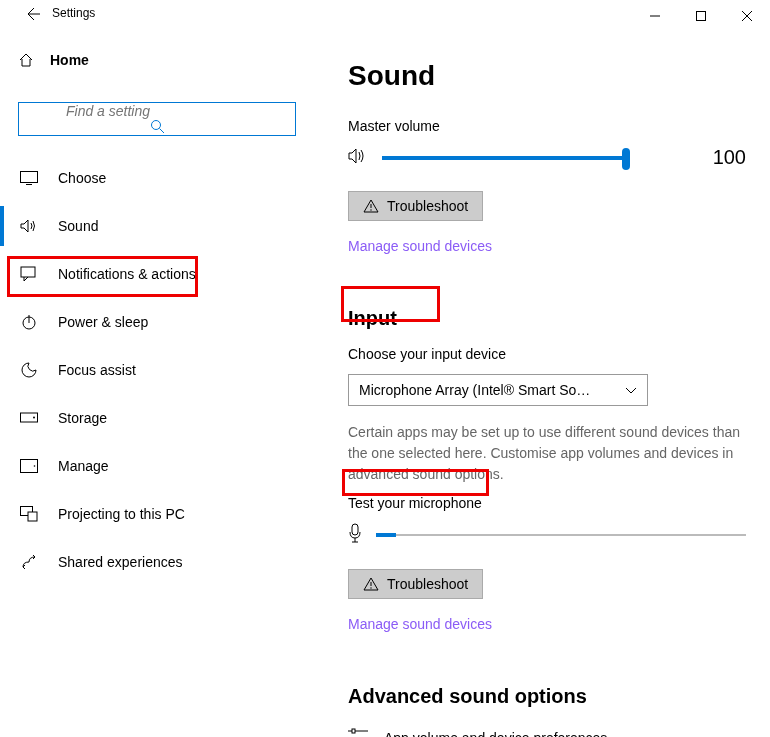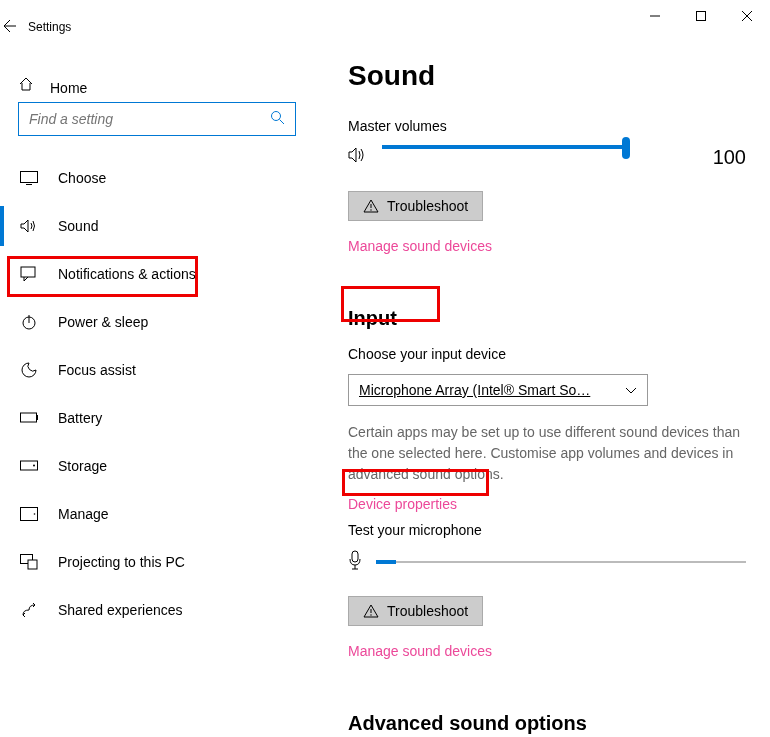--- a/index.html
+++ b/index.html
@@ -1,47 +1,47 @@
 <!DOCTYPE html>
 <html><head>
   <meta charset="utf-8">
   <style>
     * { margin: 0; padding: 0; box-sizing: border-box; font-family: "Segoe UI", sans-serif; }
     body { width: 770px; height: 737px; background: #fff; overflow: hidden; position: relative; }
     .window-controls { position: absolute; top: 0; right: 0; display: flex; }
     .window-btn { width: 46px; height: 32px; display: flex; align-items: center; justify-content: center; cursor: pointer; }
-    .top-bar { display: flex; align-items: flex-end; padding: 6px 0; height: 40px; }
+    .top-bar { display: flex; align-items: flex-start; padding: 6px 24px; height: 40px; }
     .back-btn { width: 28px; display: flex; align-items: center; cursor: pointer; }
     .title { font-size: 12px; font-weight: 400; }
     .main { display: flex; height: calc(100% - 40px); }
     .sidebar { width: 320px; padding: 12px 8px 0 18px; }
-    .home-row { display: flex; align-items: flex-end; height: 44px; gap: 16px; cursor: pointer; }
+    .home-row { display: flex; align-items: flex-start; height: 44px; gap: 16px; cursor: pointer; font-weight: bold; }
     .home-row .icon { width: 16px; }
     .home-label { font-size: 14px; }
-    .search-box { margin: 6px 16px 18px 0; border: 1px solid #0078d4; height: 34px; display: flex; align-items: center; padding: 0 10px; }
+    .search-box { margin: 6px 16px 18px 0; border: 1px solid #0078d4; height: 34px; display: flex; align-items: center; padding: 0 10px; flex-direction: column; }
     .search-box input { border: none; outline: none; flex: 1; font-size: 14px; font-style: italic; color: #666; }
     .search-icon { color: #0078d4; }
     .category { font-size: 14px; font-weight: 600; margin-bottom: 20px; }
     .nav-item { display: flex; align-items: center; height: 48px; gap: 20px; cursor: pointer; padding-left: 2px; }
     .nav-item.active { position: relative; }
     .nav-item.active::before { content: ""; position: absolute; left: -18px; top: 4px; bottom: 4px; width: 4px; background: #0078d4; }
     .nav-item .icon { width: 18px; display: flex; align-items: center; justify-content: center; }
     .nav-label { font-size: 14px; }
     .content { flex: 1; padding: 20px 24px 0 28px; overflow-y: auto; }
     .page-title { font-size: 28px; font-weight: 600; margin-bottom: 26px; }
     .field-label { font-size: 14px; margin-bottom: 12px; }
-    .volume-row { display: flex; align-items: flex-start; gap: 14px; margin-bottom: 22px; }
+    .volume-row { display: flex; align-items: center; gap: 14px; margin-bottom: 22px; }
     .slider-track { position: relative; flex: 1; height: 2px; background: #999; margin-right: 36px; }
     .slider-fill { position: absolute; left: 0; top: -1px; height: 4px; background: #0078d4; width: 100%; }
     .slider-thumb { position: absolute; right: -4px; top: -9px; width: 8px; height: 22px; background: #0078d4; border-radius: 4px; }
     .volume-value { font-size: 20px; width: 50px; text-align: right; margin-left: 20px; }
     .btn { background: #ccc; border: 1px solid #aaa; padding: 6px 14px; font-size: 14px; display: inline-flex; align-items: center; gap: 8px; cursor: pointer; margin-bottom: 16px; }
-    .link { color: #ec4899; font-size: 14px; cursor: pointer; display: inline-block; }
+    .link { color: #8b5cf6; font-size: 14px; cursor: pointer; display: inline-block; }
     .section-title { font-size: 20px; font-weight: 600; margin-top: 52px; margin-bottom: 16px; }
-    .dropdown { border: 1px solid #999; padding: 7px 10px; width: 300px; display: flex; justify-content: space-between; align-items: center; font-size: 14px; cursor: pointer; margin-bottom: 16px; text-decoration: underline; }
+    .dropdown { border: 1px solid #999; padding: 7px 10px; width: 300px; display: flex; justify-content: space-between; align-items: center; font-size: 14px; cursor: pointer; margin-bottom: 16px; }
     .help-text { font-size: 14px; color: #666; line-height: 1.5; margin-bottom: 10px; }
     .mic-row { display: flex; align-items: center; gap: 14px; margin-bottom: 22px; margin-top: 8px; }
     .mic-track { flex: 1; height: 2px; background: #bbb; position: relative; }
     .mic-fill { position: absolute; left: 0; top: -1px; height: 4px; width: 20px; background: #0078d4; }
     .redbox1 { position: absolute; border: 3px solid #e00; left: 7px; top: 256px; width: 191px; height: 41px; pointer-events: none; }
     .redbox2 { position: absolute; border: 3px solid #e00; left: 341px; top: 286px; width: 99px; height: 36px; pointer-events: none; }
     .redbox3 { position: absolute; border: 3px solid #e00; left: 342px; top: 469px; width: 147px; height: 27px; pointer-events: none; }
     .last-row { display: flex; align-items: center; gap: 16px; margin-top: 20px; padding-bottom: 4px; }
   </style>
 </head>
@@ -130,29 +130,20 @@
     <div class="nav-item">
       <span class="icon">
           <svg width="18" height="18">
             <path d="M9 2 A7 7 0 1 0 16 9 A5 5 0 0 1 9 2" stroke="#000" fill="none"></path>
           </svg>
         </span>
       <span class="nav-label">Focus assist</span>
     </div>
     <div class="nav-item">
       <span class="icon">
-          <svg width="20" height="12">
-            <rect x="0.5" y="1" width="16" height="9" stroke="#000" fill="none"></rect>
-            <rect x="17" y="3" width="2" height="5" fill="#000"></rect>
-          </svg>
-        </span>
-      <span class="nav-label">Battery</span>
-    </div>
-    <div class="nav-item">
-      <span class="icon">
           <svg width="18" height="14">
             <rect x="0.5" y="2" width="17" height="9" stroke="#000" fill="none"></rect>
             <circle cx="14" cy="6.5" r="1" fill="#000"></circle>
           </svg>
         </span>
       <span class="nav-label">Storage</span>
     </div>
     <div class="nav-item">
       <span class="icon">
           <svg width="18" height="14">
@@ -176,21 +167,21 @@
           <svg width="18" height="16">
             <path d="M3 13 Q3 8 9 8 Q9 3 15 3 M13 1 L15 3 L13 5 M5 11 L3 13 L5 15" stroke="#000" fill="none"></path>
           </svg>
         </span>
       <span class="nav-label">Shared experiences</span>
     </div>
   </div>
 
   <div class="content">
     <div class="page-title">Sound</div>
-    <div class="field-label">Master volumes</div>
+    <div class="field-label">Master volume</div>
     <div class="volume-row">
       <span><svg width="20" height="18">
             <path d="M1 6 L4 6 L8 2 L8 16 L4 12 L1 12 Z" stroke="#000" fill="none"></path>
             <path d="M11 5 Q13 9 11 13 M13 3 Q17 9 13 15" stroke="#000" fill="none"></path>
           </svg></span>
       <div class="slider-track">
         <div class="slider-fill"></div>
         <div class="slider-thumb"></div>
       </div>
       <span class="volume-value">100</span>
@@ -207,21 +198,20 @@
 
     <div class="section-title">Input</div>
     <div class="field-label">Choose your input device</div>
     <div class="dropdown">
       <span>Microphone Array (Intel® Smart So…</span>
       <span><svg width="12" height="8">
             <path d="M1 1 L6 6 L11 1" stroke="#000" fill="none"></path>
           </svg></span>
     </div>
     <div class="help-text">Certain apps may be set up to use different sound devices than the one selected here. Customise app volumes and devices in advanced sound options.</div>
-    <div><span class="link">Device properties</span></div>
 
     <div class="field-label" style="margin-top:9px">Test your microphone</div>
     <div class="mic-row">
       <span><svg width="14" height="20">
             <rect x="4" y="1" width="6" height="11" rx="3" stroke="#000" fill="none"></rect>
             <path d="M2 9 Q2 15 7 15 Q12 15 12 9 M7 15 L7 19 M4 19 L10 19" stroke="#000" fill="none"></path>
           </svg></span>
       <div class="mic-track">
         <div class="mic-fill"></div>
       </div>

